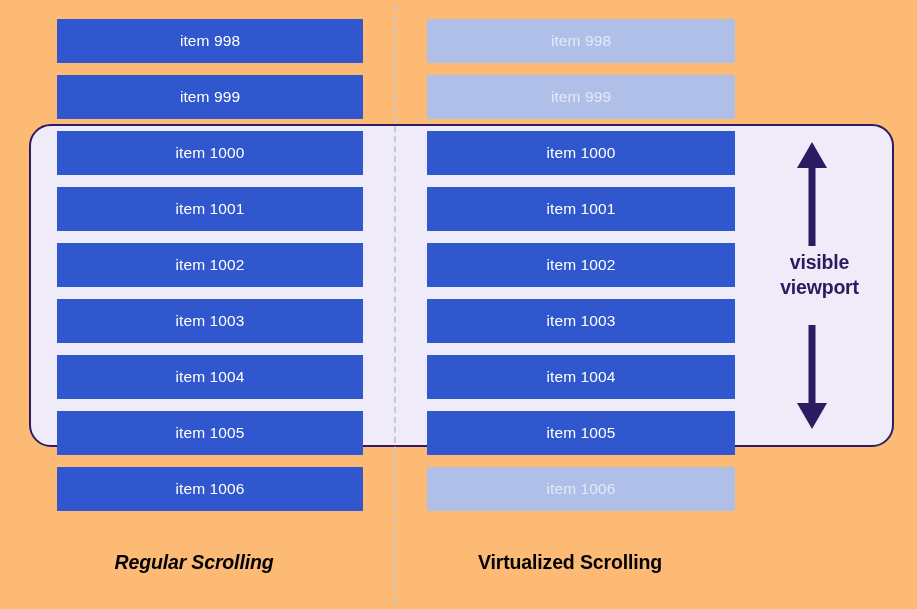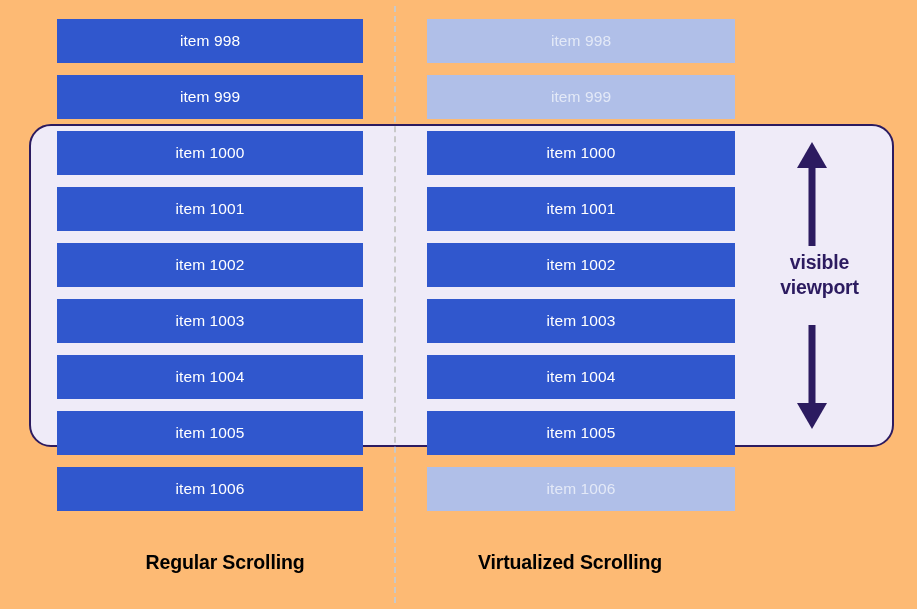--- a/index.html
+++ b/index.html
@@ -107,21 +107,21 @@
   .caption {
     position: absolute;
     top: 551px;
     font-size: 19.5px;
     font-weight: bold;
     color: #000000;
     text-align: center;
     letter-spacing: -0.15px;
     z-index: 4;
   }
-  .caption.left  { left: 72px;  width: 306px; }
+  .caption.left  { left: 41px;  width: 306px; font-style: italic; }
   .caption.right { left: 416px; width: 308px; }
 </style>
 </head>
 <body>
 
 <div id="stage">
 
   <div class="viewport-box"></div>
 
   <div class="divider"></div>

